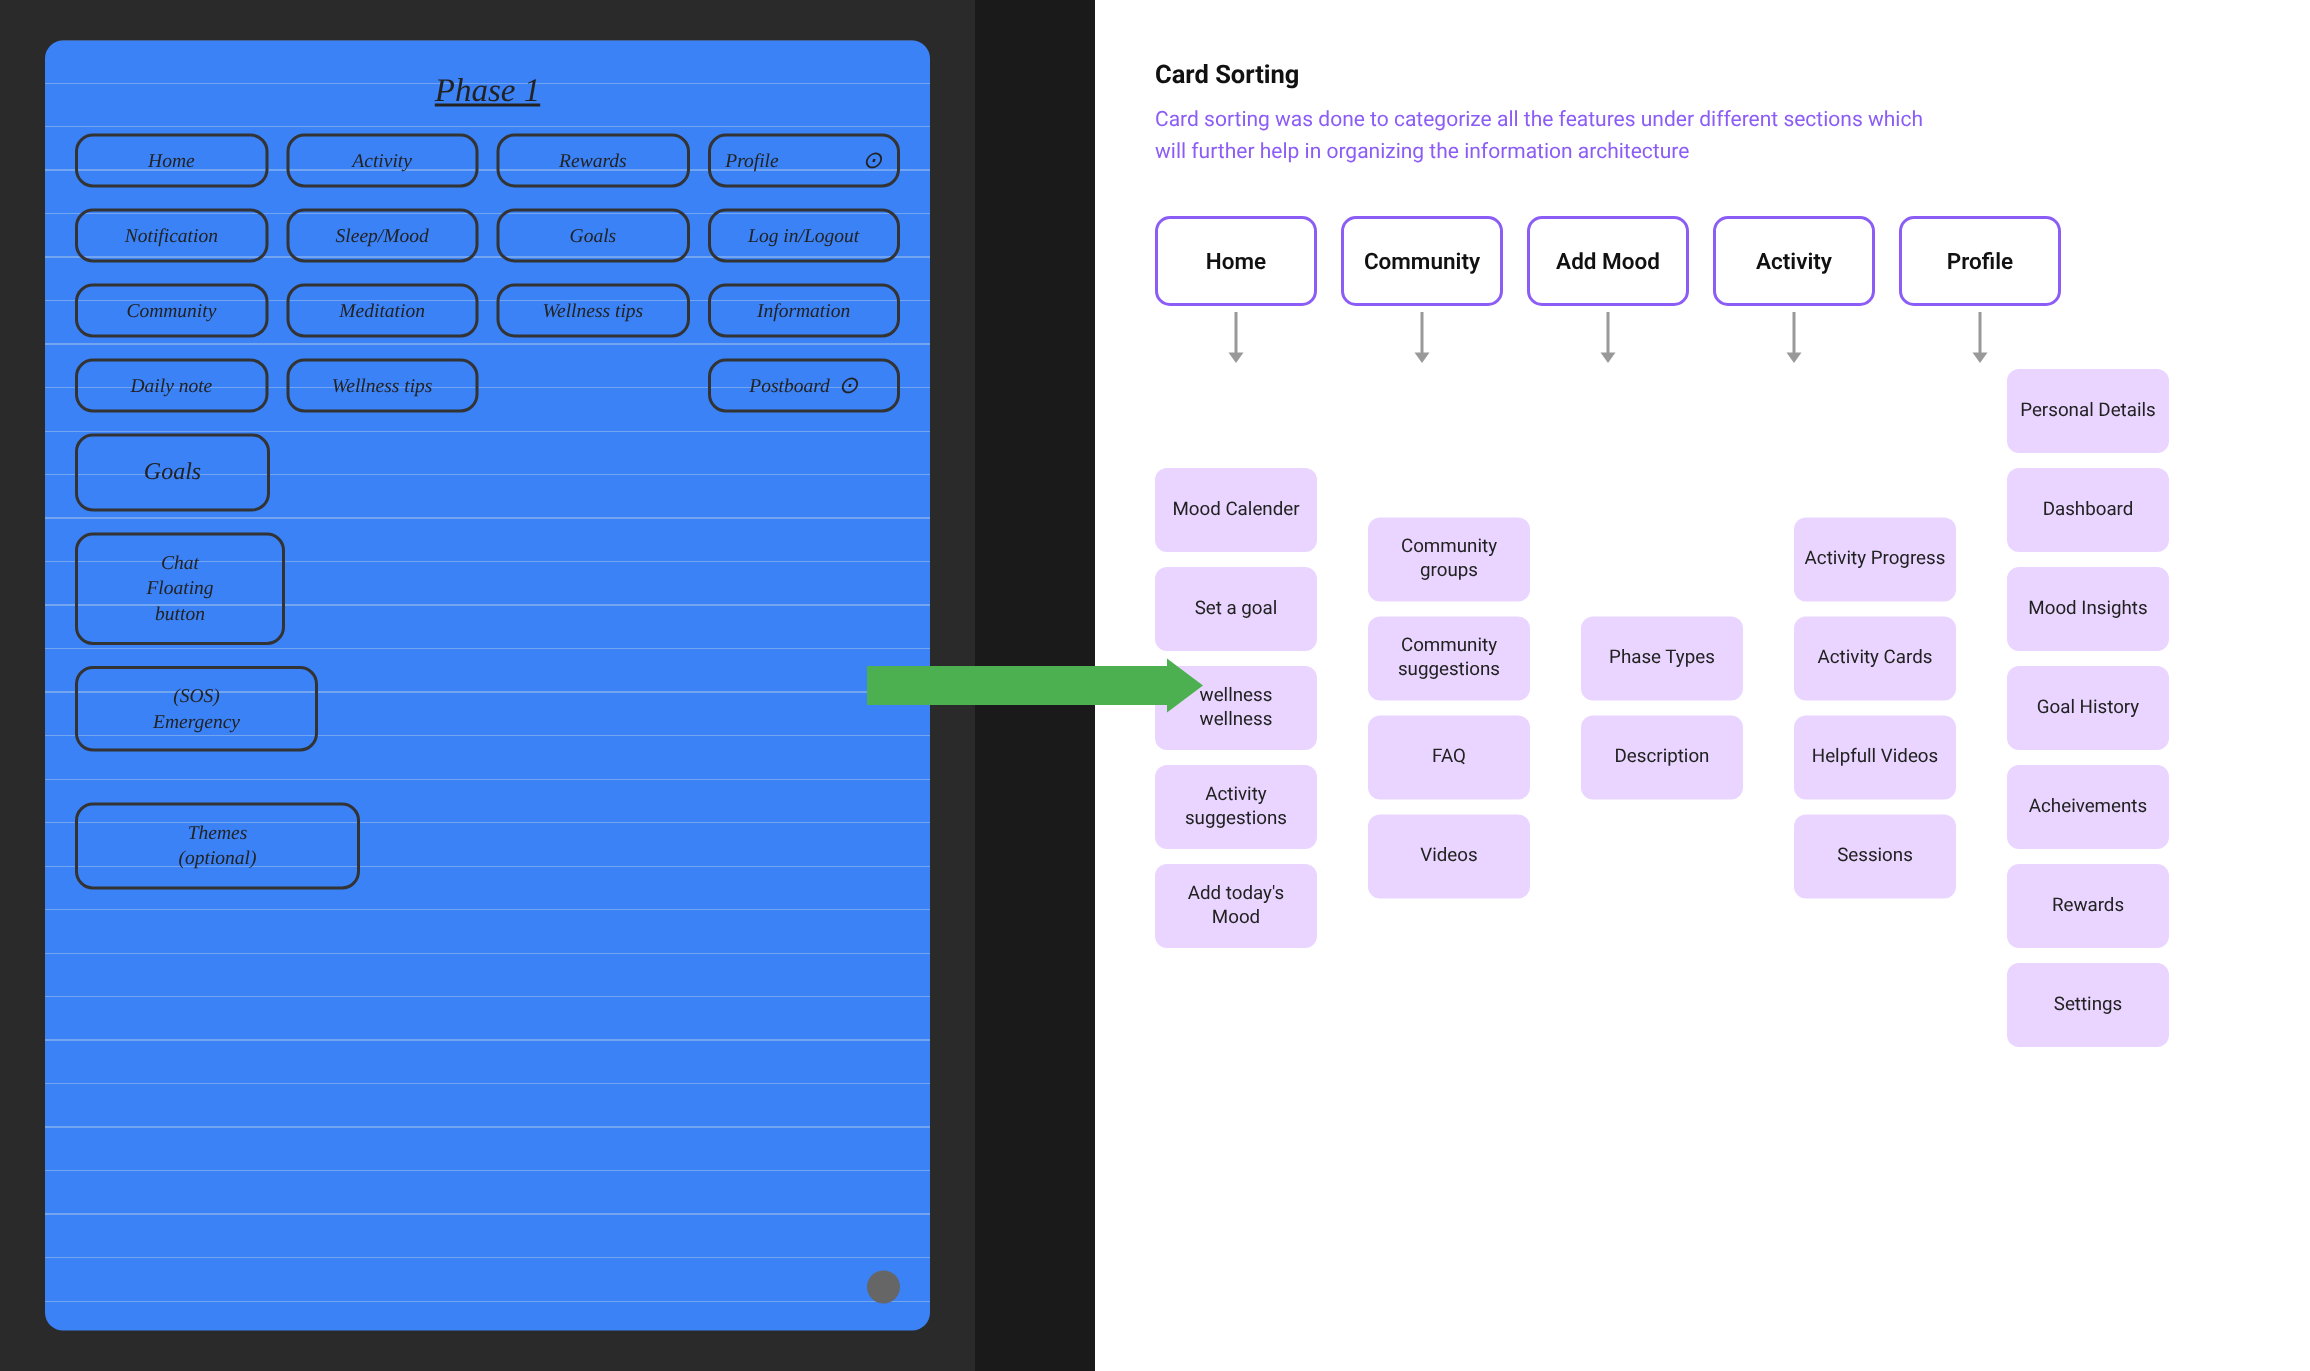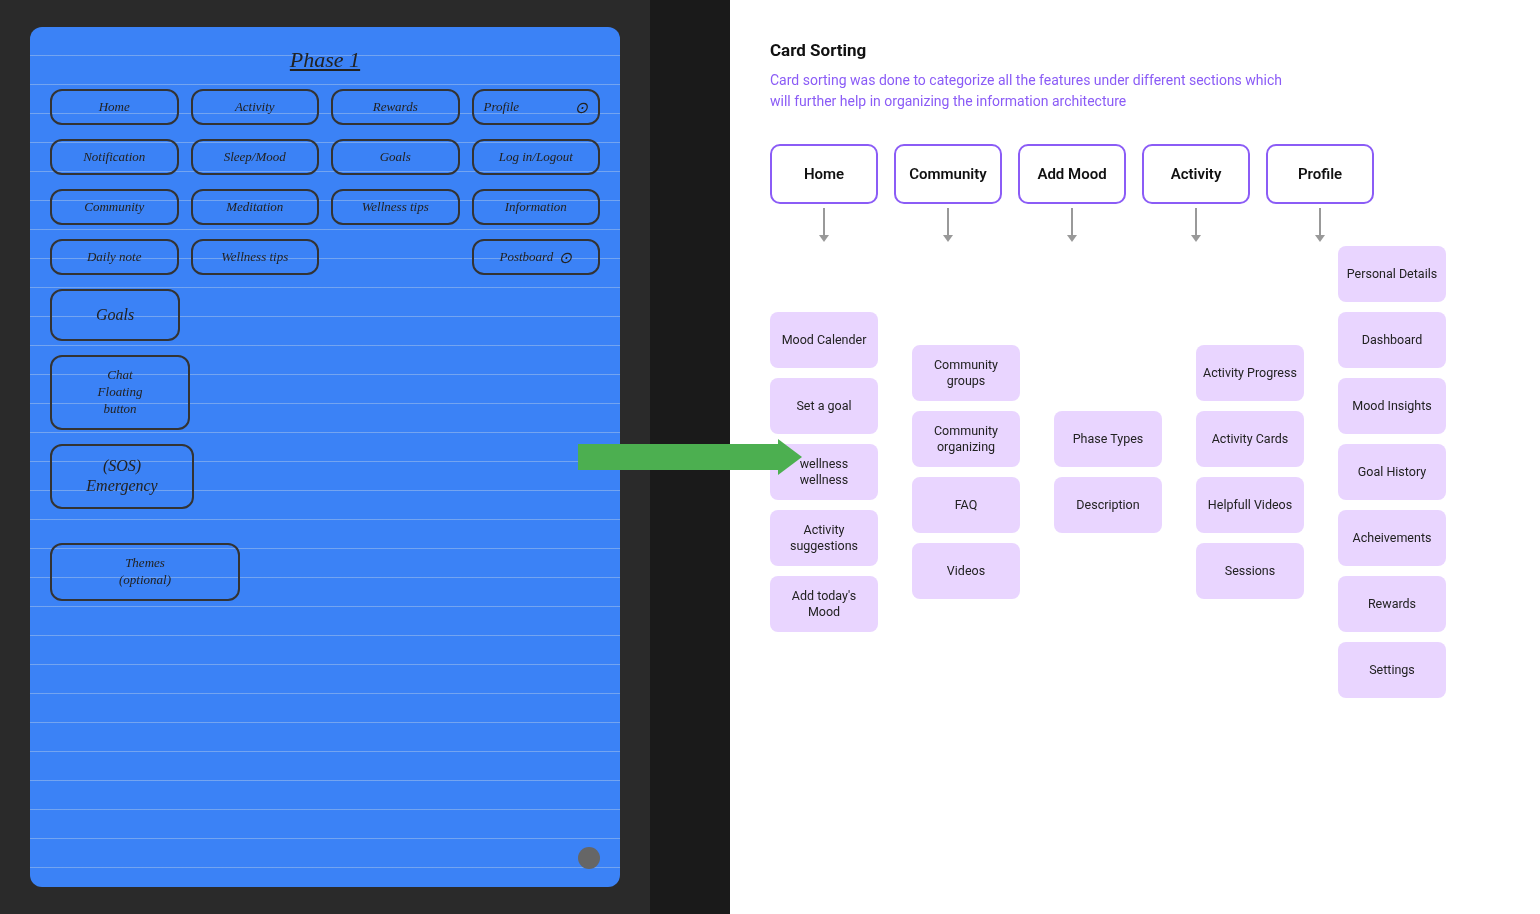--- a/index.html
+++ b/index.html
@@ -239,21 +239,21 @@
 
       <div style="margin-bottom:14px;">
         <div class="sketch-large-box" style="font-size:16px;">Goals</div>
       </div>
 
       <div style="margin-bottom:14px;">
         <div class="sketch-large-box" style="width:140px;font-size:13px;line-height:1.3;text-align:center;">Chat<br>Floating<br>button</div>
       </div>
 
       <div style="margin-bottom:18px;">
-        <div class="sketch-large-box" style="width:144px;font-size:16px;line-height:1.3;text-align:center;">(SOS)<br>Emergency</div>
+        <div class="sketch-large-box" style="width:162px;font-size:13px;line-height:1.3;text-align:center;">(SOS)<br>Emergency</div>
       </div>
 
       <div style="margin-bottom:14px;">
         <div class="sketch-large-box" style="width:190px;font-size:13px;line-height:1.3;text-align:center;margin-top:34px;">Themes<br>(optional)</div>
       </div>
     </div>
 
     <div style="position:absolute;bottom:18px;right:20px;width:22px;height:22px;border-radius:50%;background:#666;z-index:2;"></div>
   </div>
 </div>
@@ -310,21 +310,21 @@
     <div class="col">
       <div class="item-card">Mood Calender</div>
       <div class="item-card">Set a goal</div>
       <div class="item-card">wellness wellness</div>
       <div class="item-card">Activity suggestions</div>
       <div class="item-card">Add today's Mood</div>
     </div>
 
     <div class="col">
       <div class="item-card">Community groups</div>
-      <div class="item-card">Community organizing</div>
+      <div class="item-card">Community suggestions</div>
       <div class="item-card">FAQ</div>
       <div class="item-card">Videos</div>
     </div>
 
     <div class="col">
       <div class="item-card">Phase Types</div>
       <div class="item-card">Description</div>
     </div>
 
     <div class="col">

